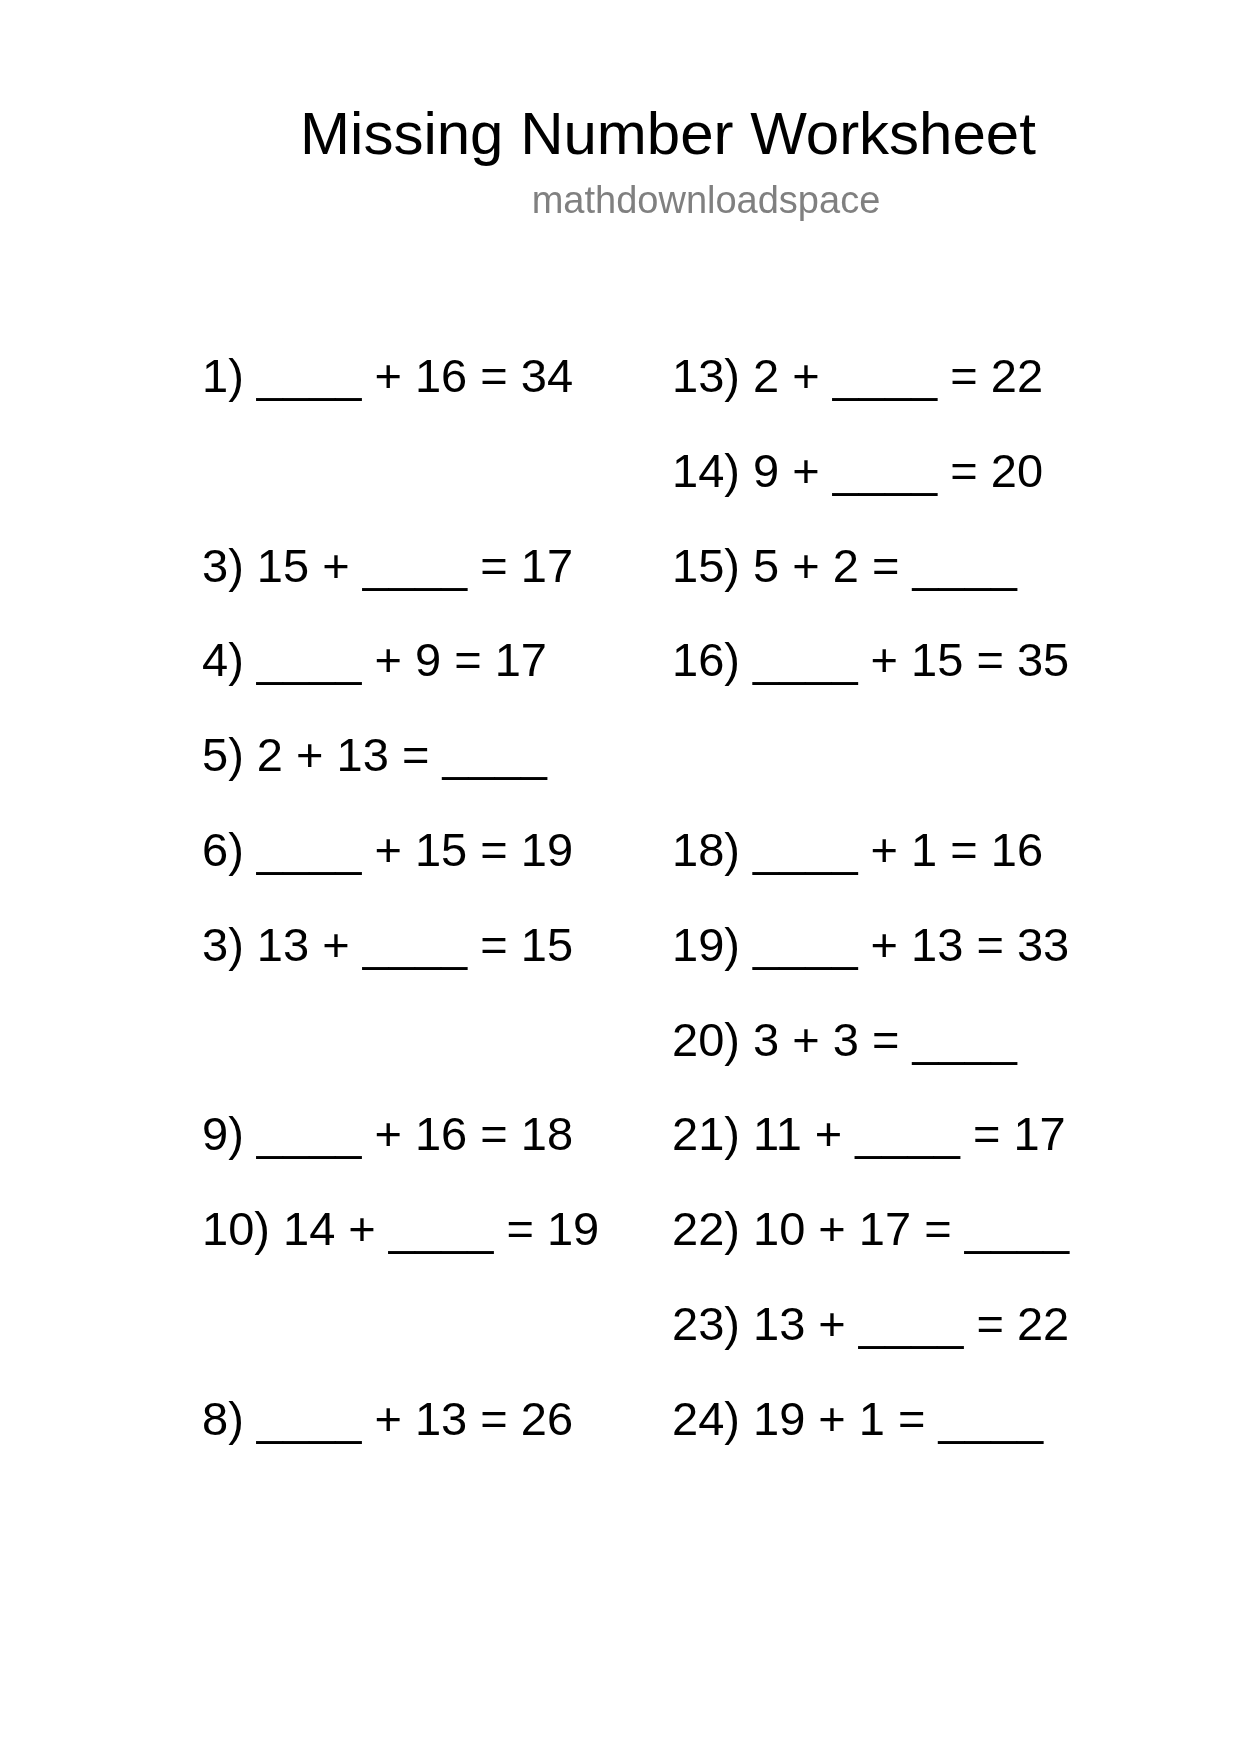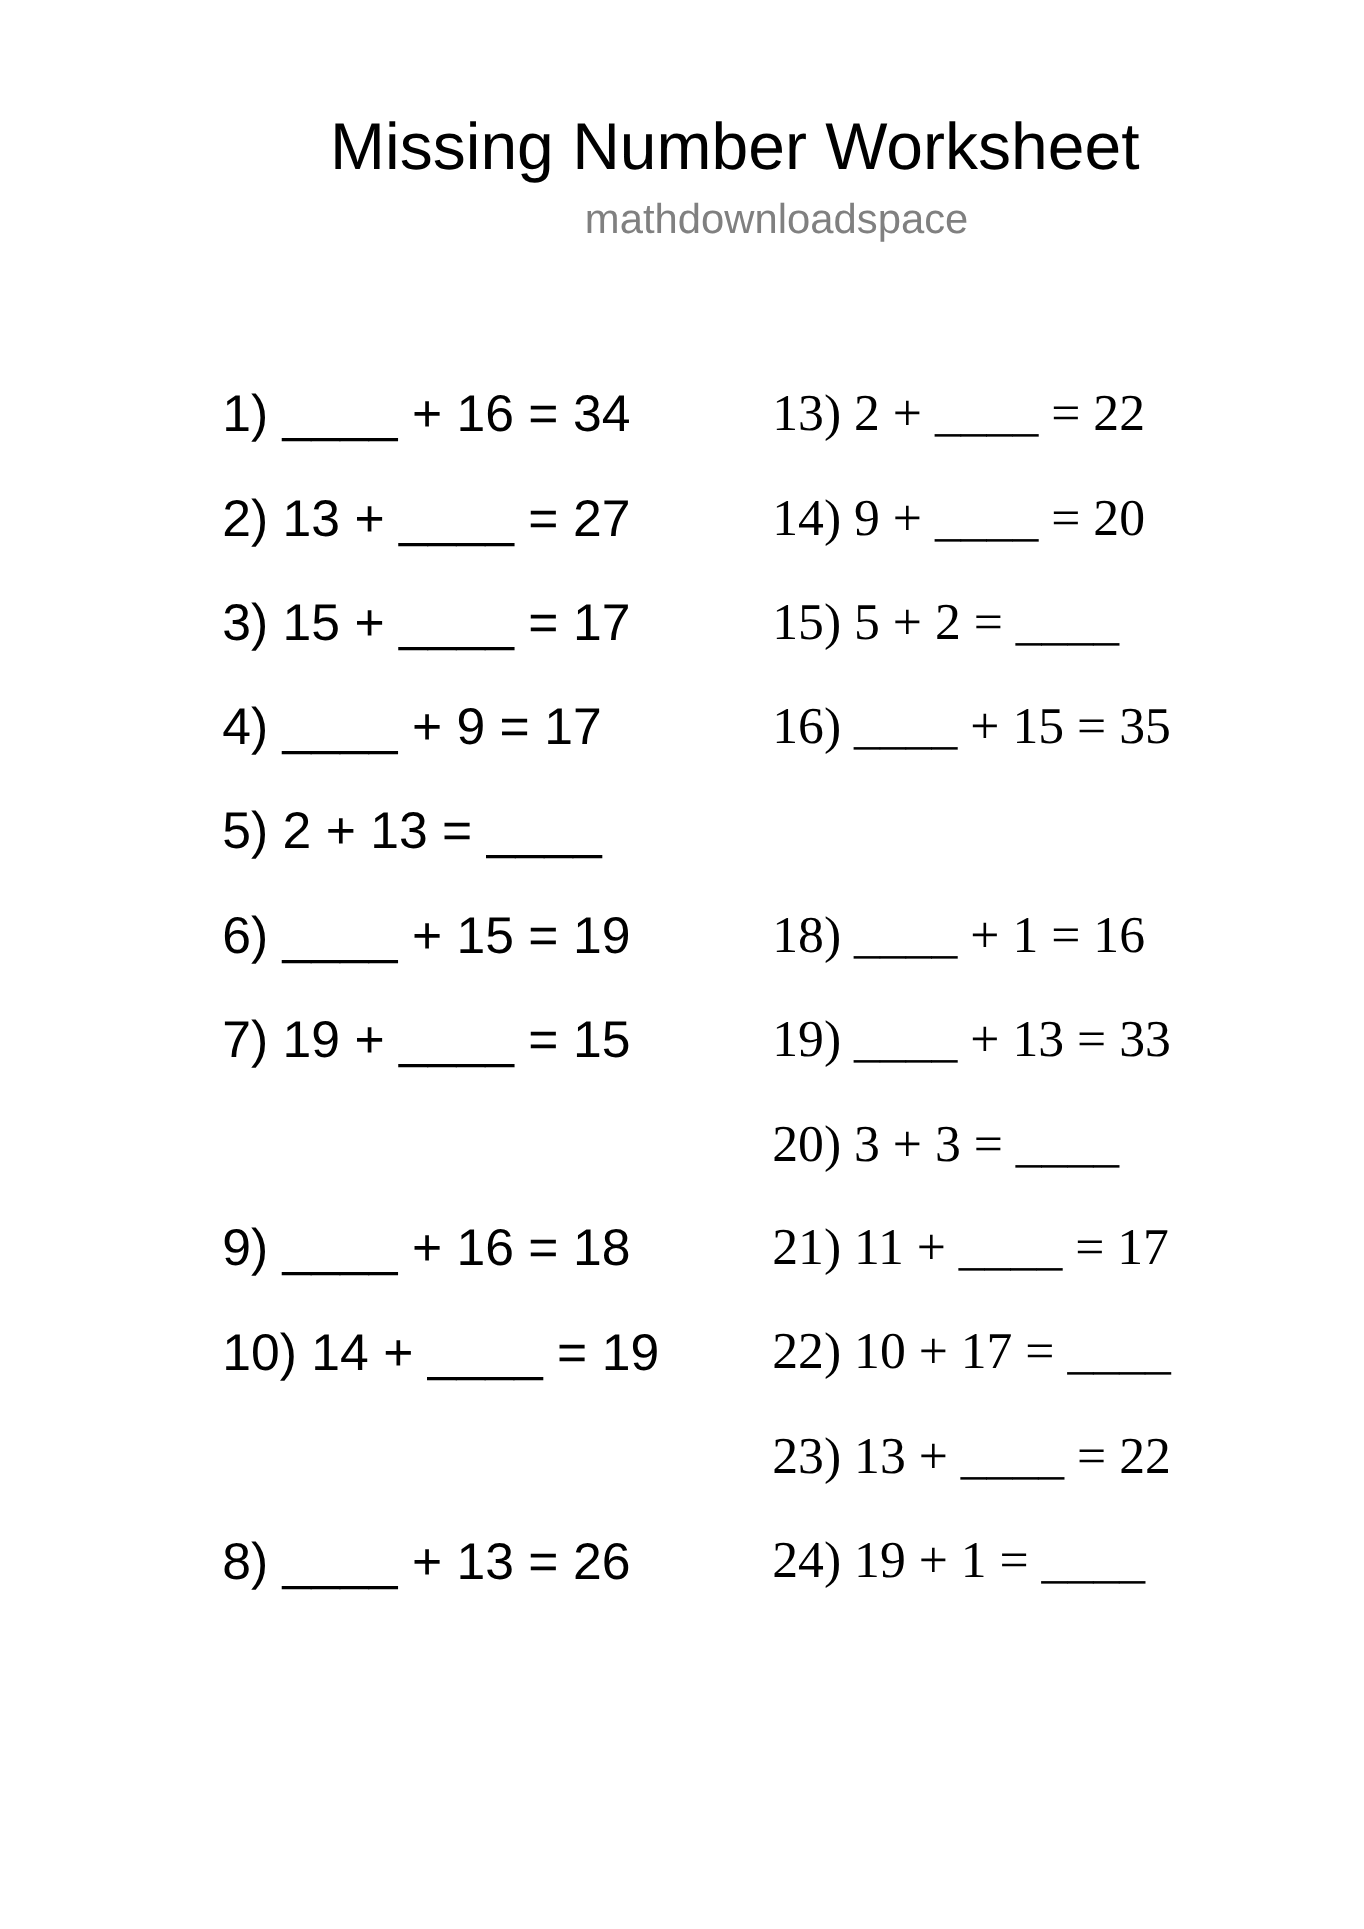--- a/index.html
+++ b/index.html
@@ -43,38 +43,37 @@
     width: 1240px;
     height: 1754px;
   }
   .problem {
     position: absolute;
     font-size: 47px;
     line-height: 54px;
     white-space: nowrap;
   }
   .col-left { left: 202px; }
-  .col-right { left: 702px; font-family: Liberation Serif, serif; }
+  .col-right { left: 672px; }
 </style>
 </head>
 <body>
 
 <div>
   <div class="title">Missing Number Worksheet</div>
   <div class="subtitle">mathdownloadspace</div>
 
   <div class="problems">
 
     <div class="problem col-left" style="top:349px">1) ____ + 16 = 34</div>
-    <div class="problem col-left" style="top:444px">2) 13 + ____ = 27</div>
     <div class="problem col-left" style="top:539px">3) 15 + ____ = 17</div>
     <div class="problem col-left" style="top:633px">4) ____ + 9 = 17</div>
     <div class="problem col-left" style="top:728px">5) 2 + 13 = ____</div>
     <div class="problem col-left" style="top:823px">6) ____ + 15 = 19</div>
-    <div class="problem col-left" style="top:918px">7) 19 + ____ = 15</div>
+    <div class="problem col-left" style="top:918px">3) 13 + ____ = 15</div>
     <div class="problem col-left" style="top:1107px">9) ____ + 16 = 18</div>
     <div class="problem col-left" style="top:1202px">10) 14 + ____ = 19</div>
     <div class="problem col-left" style="top:1392px">8) ____ + 13 = 26</div>
 
     <div class="problem col-right" style="top:349px">13) 2 + ____ = 22</div>
     <div class="problem col-right" style="top:444px">14) 9 + ____ = 20</div>
     <div class="problem col-right" style="top:539px">15) 5 + 2 = ____</div>
     <div class="problem col-right" style="top:633px">16) ____ + 15 = 35</div>
     <div class="problem col-right" style="top:823px">18) ____ + 1 = 16</div>
     <div class="problem col-right" style="top:918px">19) ____ + 13 = 33</div>

